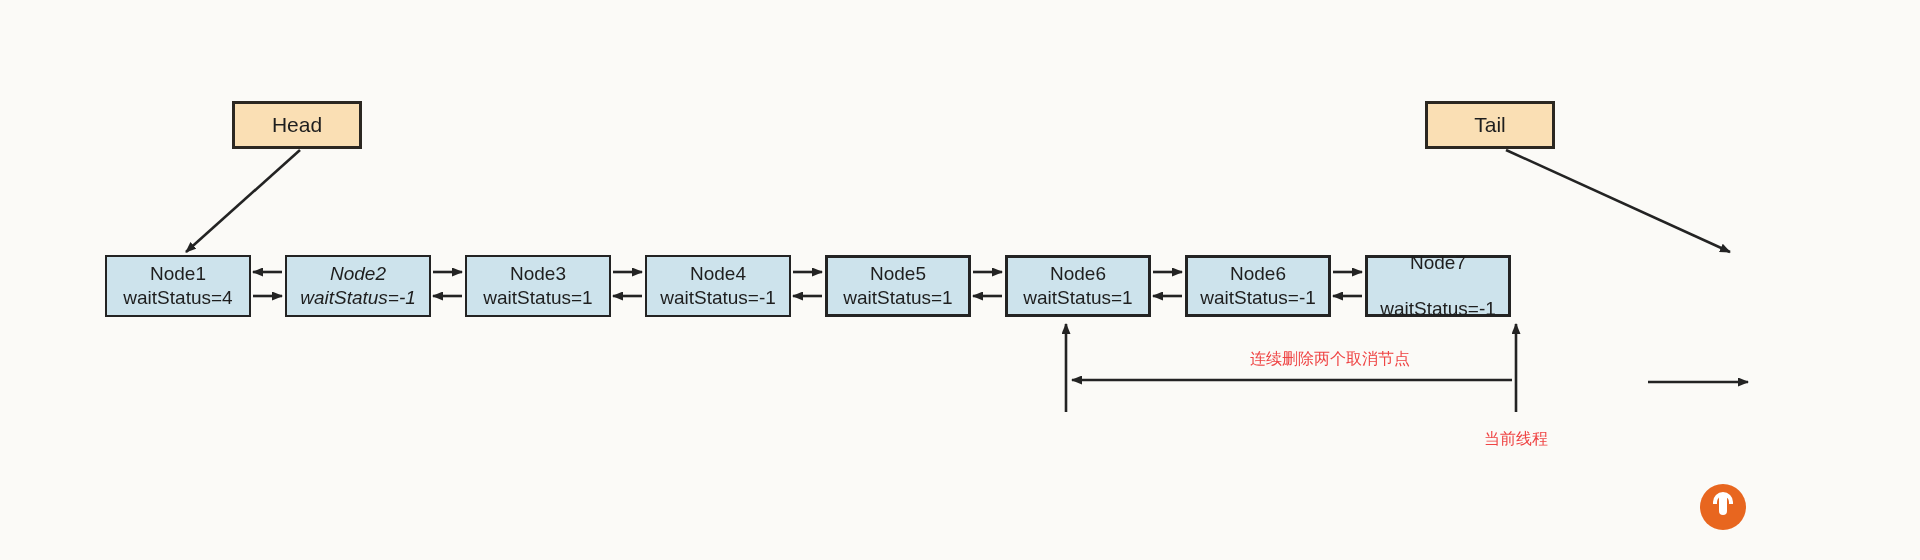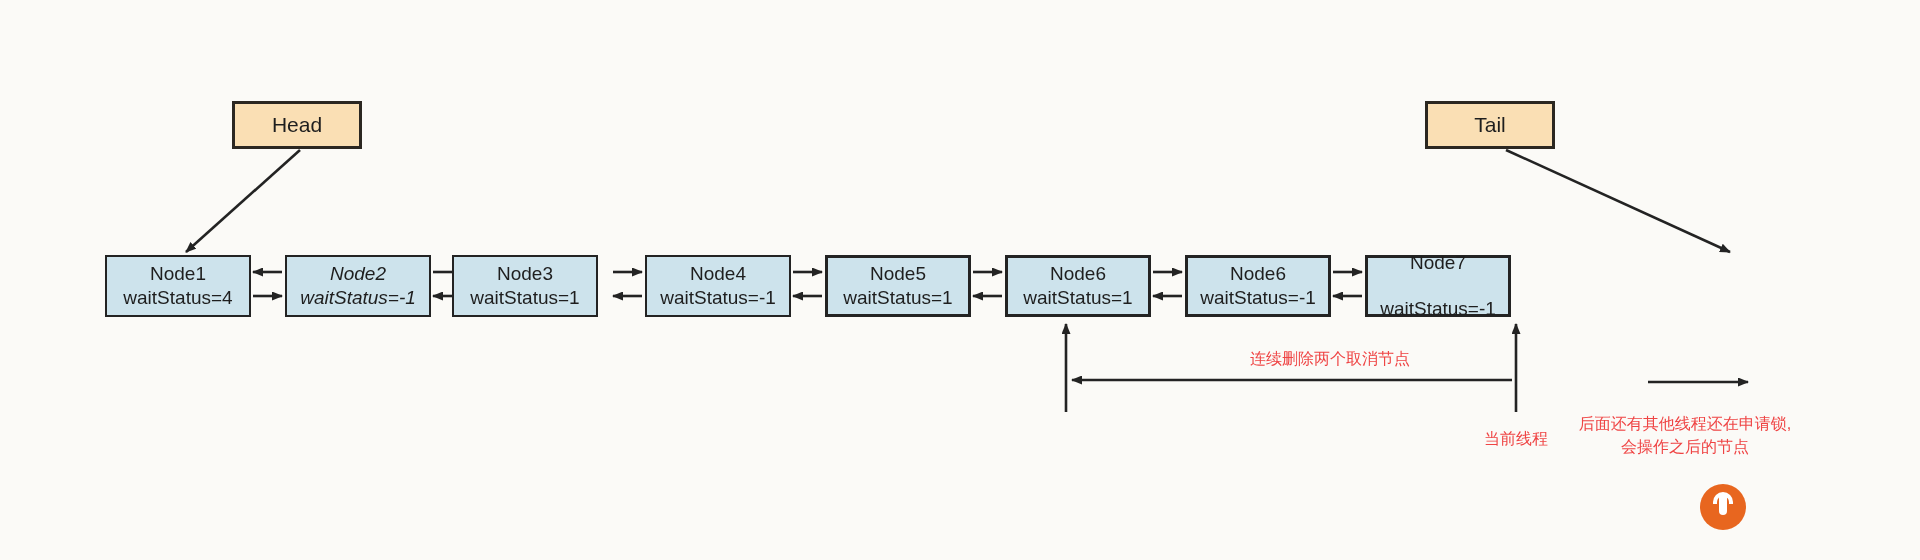--- a/index.html
+++ b/index.html
@@ -165,21 +165,21 @@
   </div>
 
   <div class="box node-box" style="left:105px;">
     <span>Node1</span>
     <span>waitStatus=4</span>
   </div>
   <div class="box node-box" style="left:285px;font-style:italic;">
     <span>Node2</span>
     <span>waitStatus=-1</span>
   </div>
-  <div class="box node-box" style="left:452px;">
+  <div class="box node-box" style="left:465px;">
     <span>Node3</span>
     <span>waitStatus=1</span>
   </div>
   <div class="box node-box" style="left:645px;">
     <span>Node4</span>
     <span>waitStatus=-1</span>
   </div>
   <div class="box node-box thick" style="left:825px;">
     <span>Node5</span>
     <span>waitStatus=1</span>
@@ -192,22 +192,18 @@
     <span>Node6</span>
     <span>waitStatus=-1</span>
   </div>
   <div class="box node-box thick" style="left:1365px;gap:22px;">
     <span>Node7</span>
     <span>waitStatus=-1</span>
   </div>
 
   <div class="ann" style="left:1195px; top:347px; width:270px;">连续删除两个取消节点</div>
   <div class="ann" style="left:1446px; top:427px; width:140px;">当前线程</div>
-  <div class="ann" style="left:1570px; top:412px; width:230px;">
-    <div>后面还有其他线程还在申请锁,</div>
-    <div>会操作之后的节点</div>
-  </div>
 
   <div class="logo">
     <div class="logo-mark"></div>
   </div>
 
 </div>
 
 </body></html>

